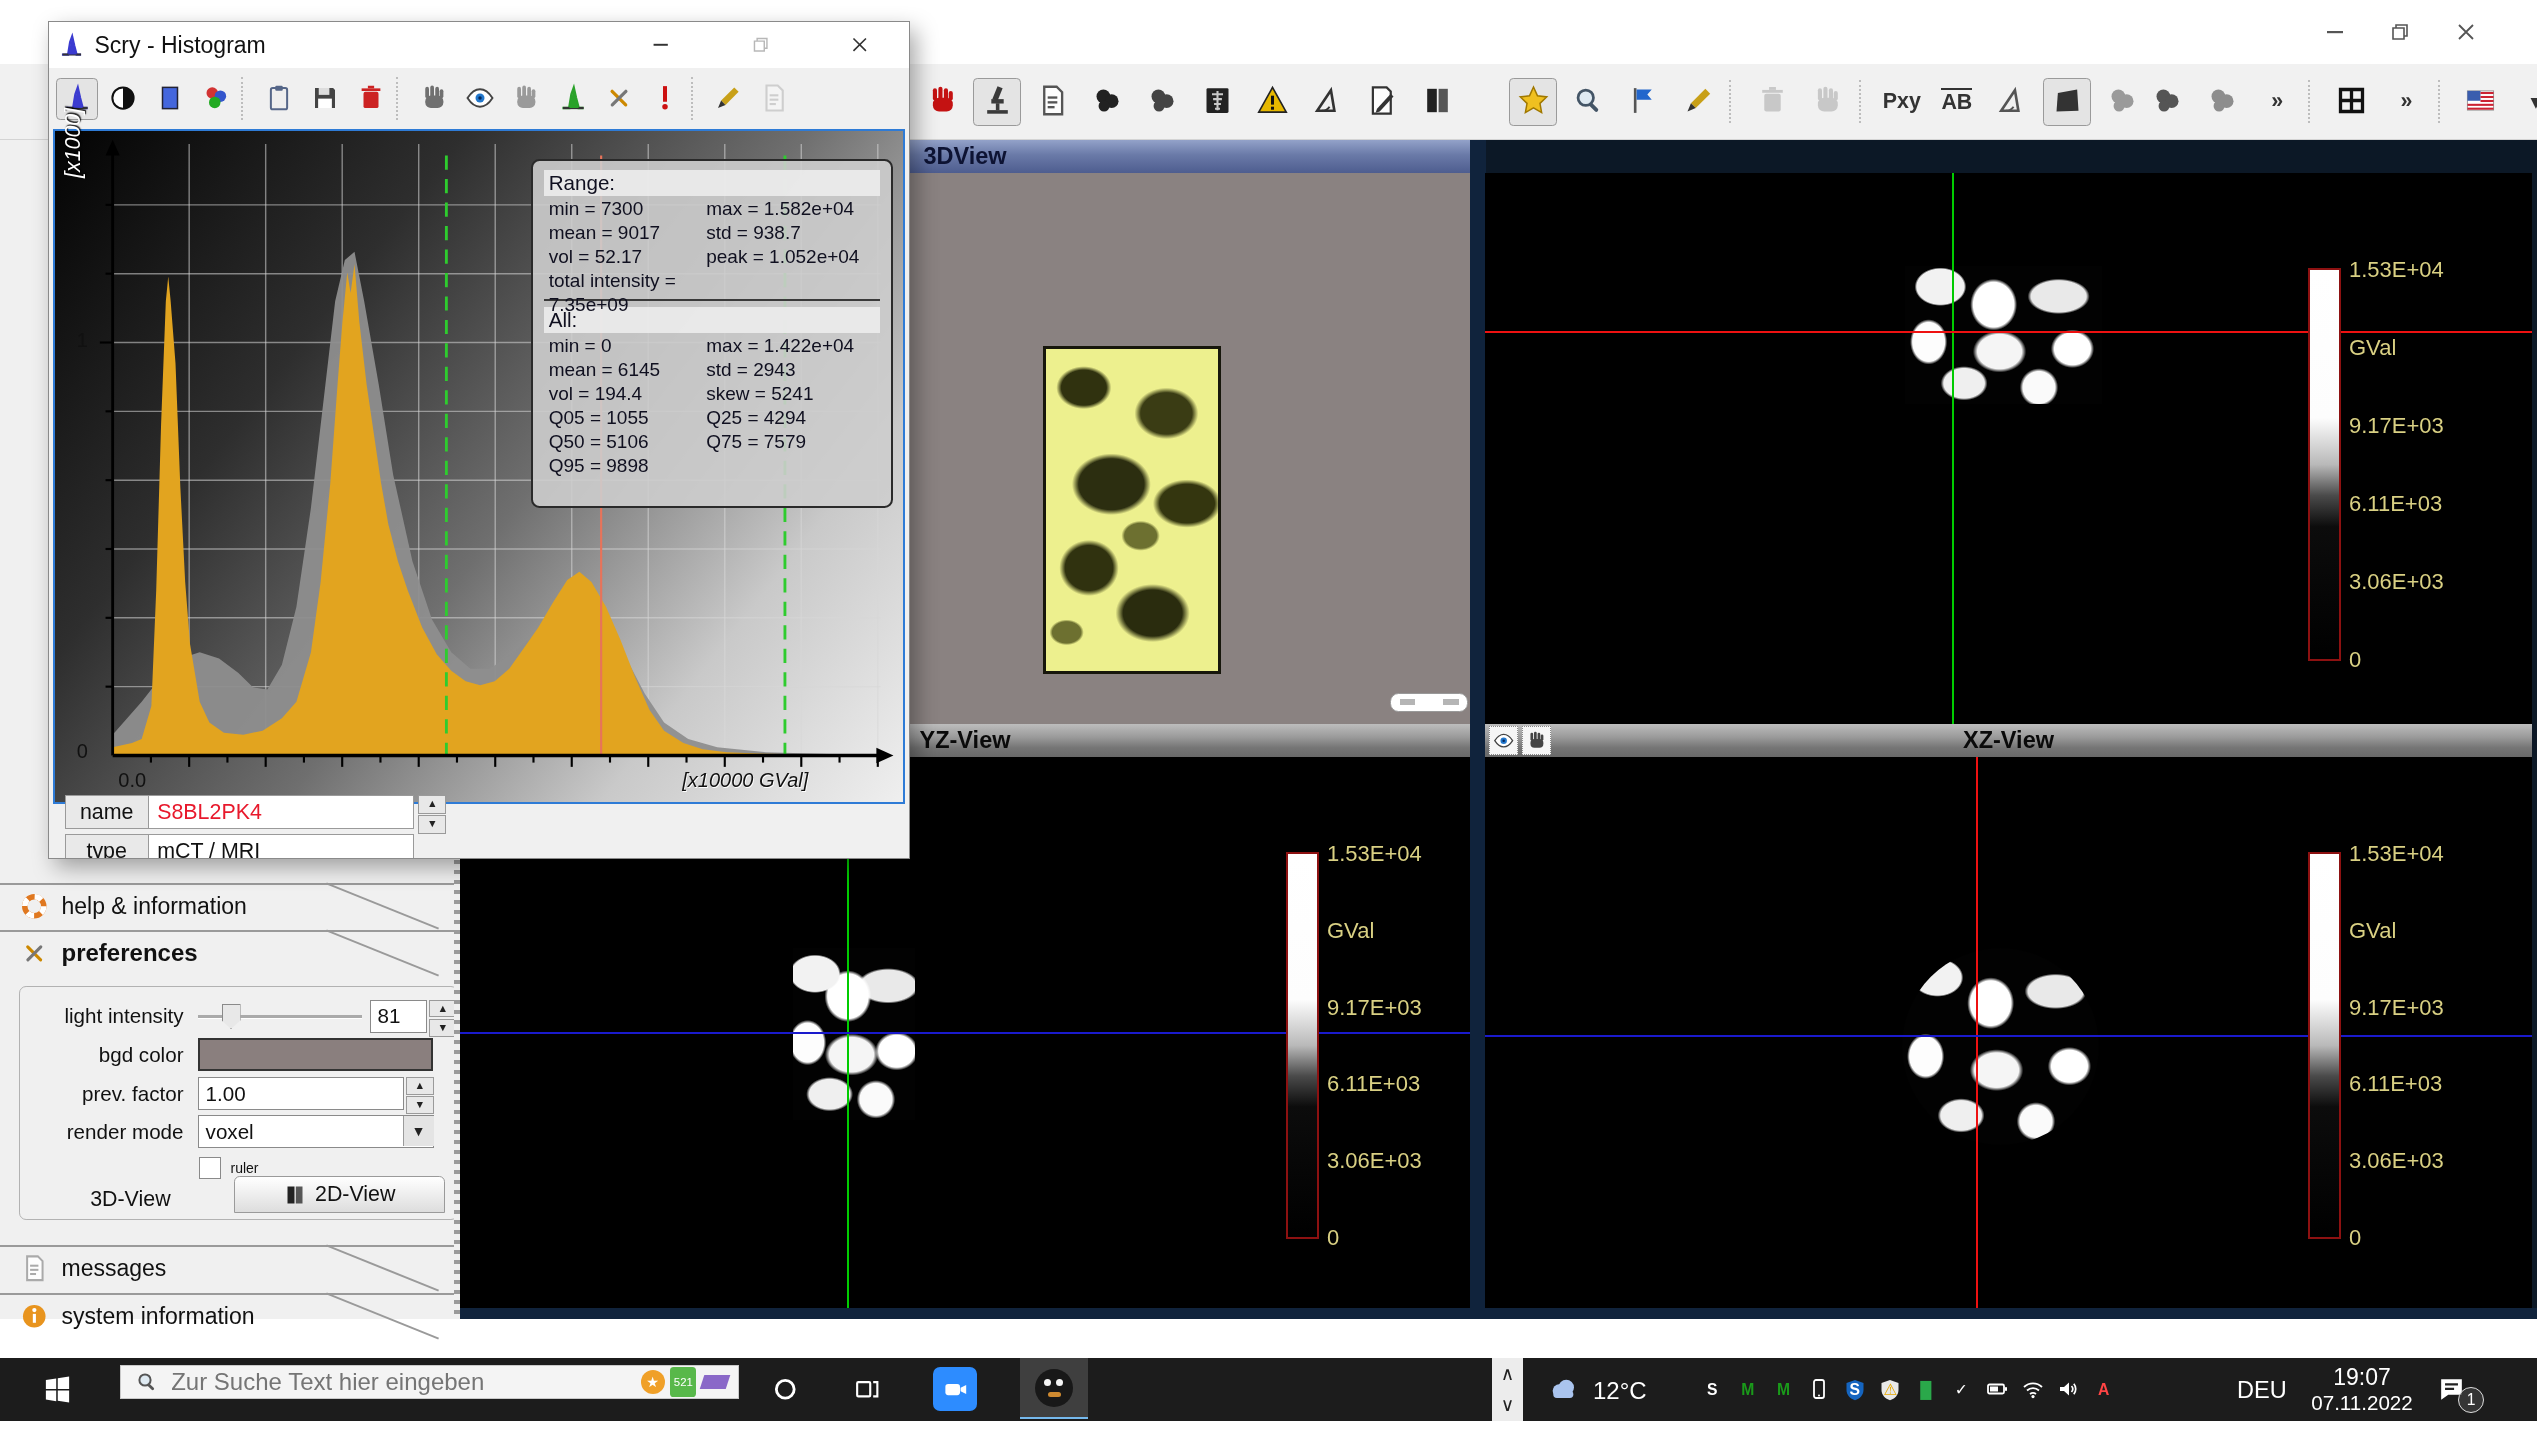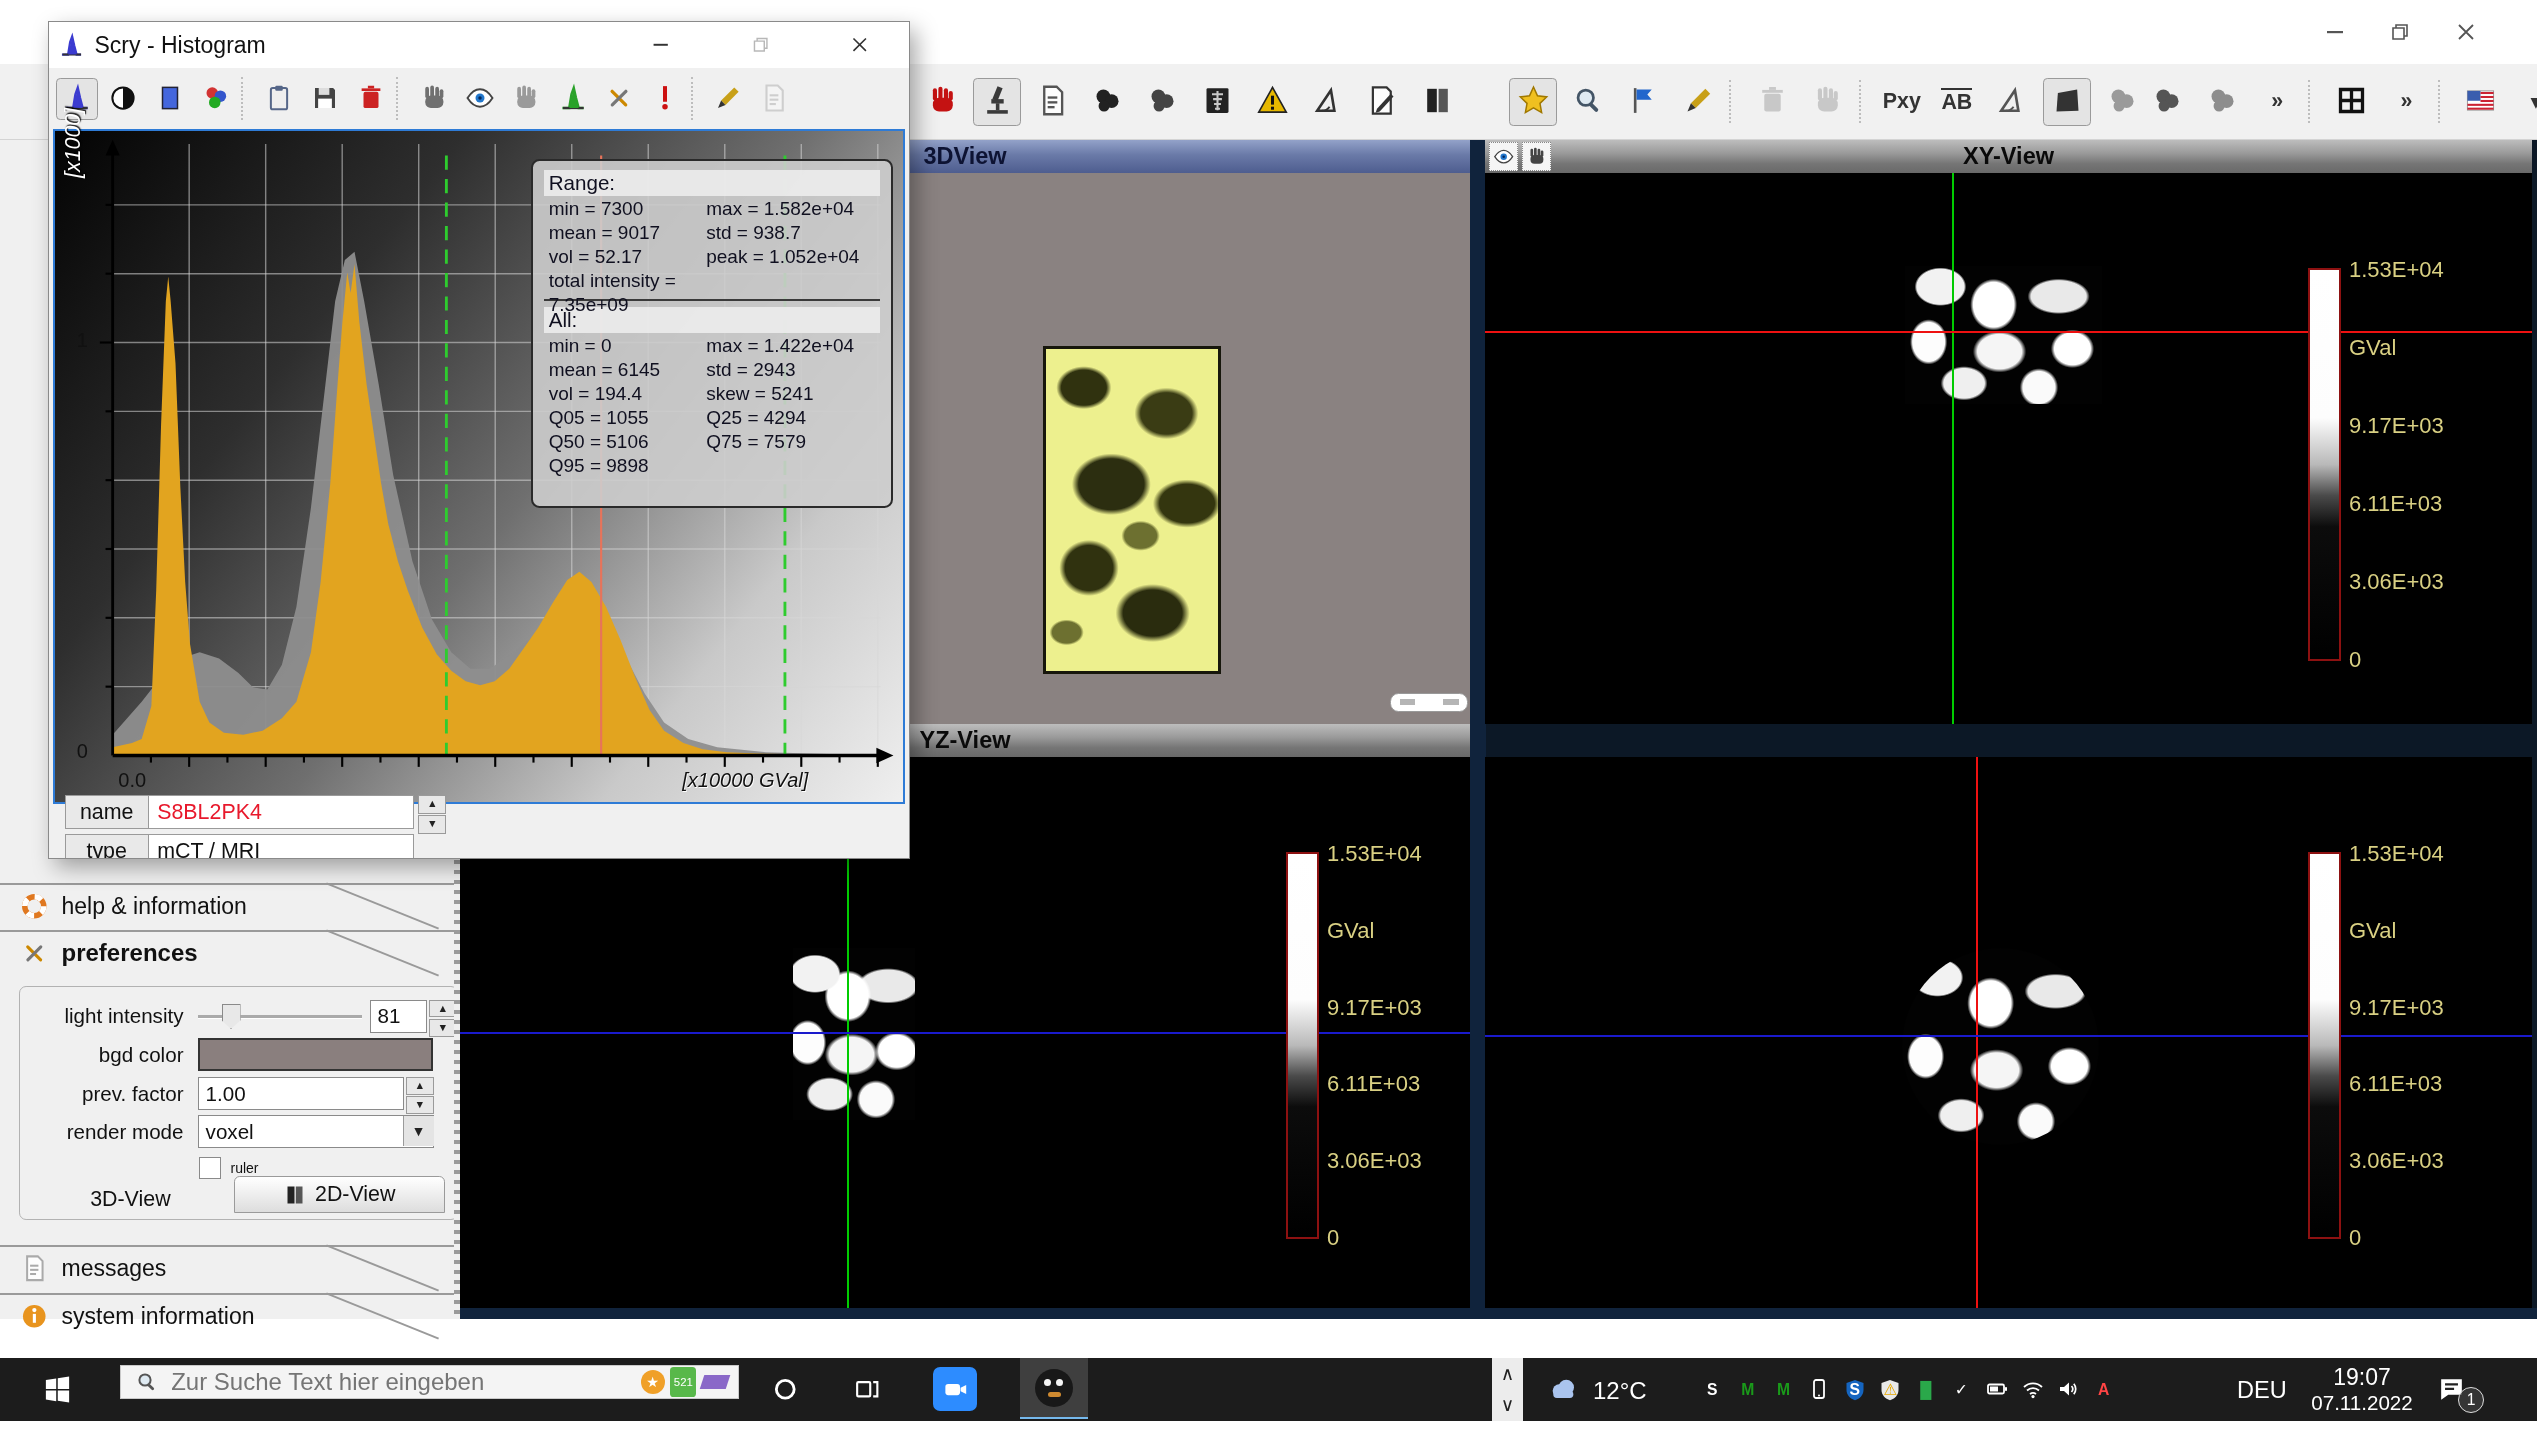--- a/index.html
+++ b/index.html
@@ -572,33 +572,20 @@
     <div class="pcontent" style="left:0;top:33px;width:1010px;height:551px;background:#8a8281;">
       <div class="spec-3d" style="left:583px;top:173px;width:178px;height:328px;"></div>
       <div class="slider3d" style="left:930px;top:520px;width:78px;height:18.5px;">
           <i></i>
           <i></i>
         </div>
     </div>
 
     <div class="ab" style="left:1010px;top:0;width:15.7px;height:1179px;background:#10233c;"></div>
 
-    <div class="phead" style="left:1025px;top:0;width:1047px;">
-      <span>XY-View</span>
-      <div class="pbtn" style="left:4.3px;">
-          <svg class="isvg" viewBox="0 0 24 24" style="color:#2277cc">
-            <use href="#i-eye"></use>
-          </svg>
-        </div>
-      <div class="pbtn" style="left:37px;">
-          <svg class="isvg" viewBox="0 0 24 24" style="color:#444">
-            <use href="#i-hand"></use>
-          </svg>
-        </div>
-    </div>
     <div class="pcontent" style="left:1025px;top:33px;width:1047px;height:551px;">
       <div class="spec-bw" style="left:420px;top:93px;width:197px;height:138px;"></div>
       <div class="xline" style="left:467px;top:0;width:2.1px;height:551px;background:#00cc00;"></div>
       <div class="xline" style="left:0;top:158px;width:1047px;height:2.1px;background:#ee1111;"></div>
       <div class="cbar" style="left:823px;top:95px;height:393px;"></div>
       <div class="cbarlabels" style="left:864px;top:84px;height:416px;">
 
       <span class="cblab">1.53E+04</span>
           <span class="cblab">GVal</span>
           <span class="cblab">9.17E+03</span>
@@ -620,20 +607,33 @@
 
       <span class="cblab">1.53E+04</span>
           <span class="cblab">GVal</span>
           <span class="cblab">9.17E+03</span>
           <span class="cblab">6.11E+03</span>
           <span class="cblab">3.06E+03</span>
           <span class="cblab">0</span>
         </div>
     </div>
 
+    <div class="phead" style="left:1025px;top:584px;width:1047px;">
+      <span>XZ-View</span>
+      <div class="pbtn" style="left:4.3px;">
+          <svg class="isvg" viewBox="0 0 24 24" style="color:#2277cc">
+            <use href="#i-eye"></use>
+          </svg>
+        </div>
+      <div class="pbtn" style="left:37px;">
+          <svg class="isvg" viewBox="0 0 24 24" style="color:#444">
+            <use href="#i-hand"></use>
+          </svg>
+        </div>
+    </div>
     <div class="pcontent" style="left:1025px;top:617px;width:1047px;height:551px;">
       <div class="spec-bw" style="left:417px;top:191px;width:197px;height:197px;border-radius:50%;"></div>
       <div class="xline" style="left:491px;top:0;width:2.1px;height:551px;background:#ee1111;"></div>
       <div class="xline" style="left:0;top:278px;width:1047px;height:2.1px;background:#1a1acc;"></div>
       <div class="cbar" style="left:823px;top:95px;height:387px;"></div>
       <div class="cbarlabels" style="left:864px;top:84px;height:410px;">
 
       <span class="cblab">1.53E+04</span>
           <span class="cblab">GVal</span>
           <span class="cblab">9.17E+03</span>

